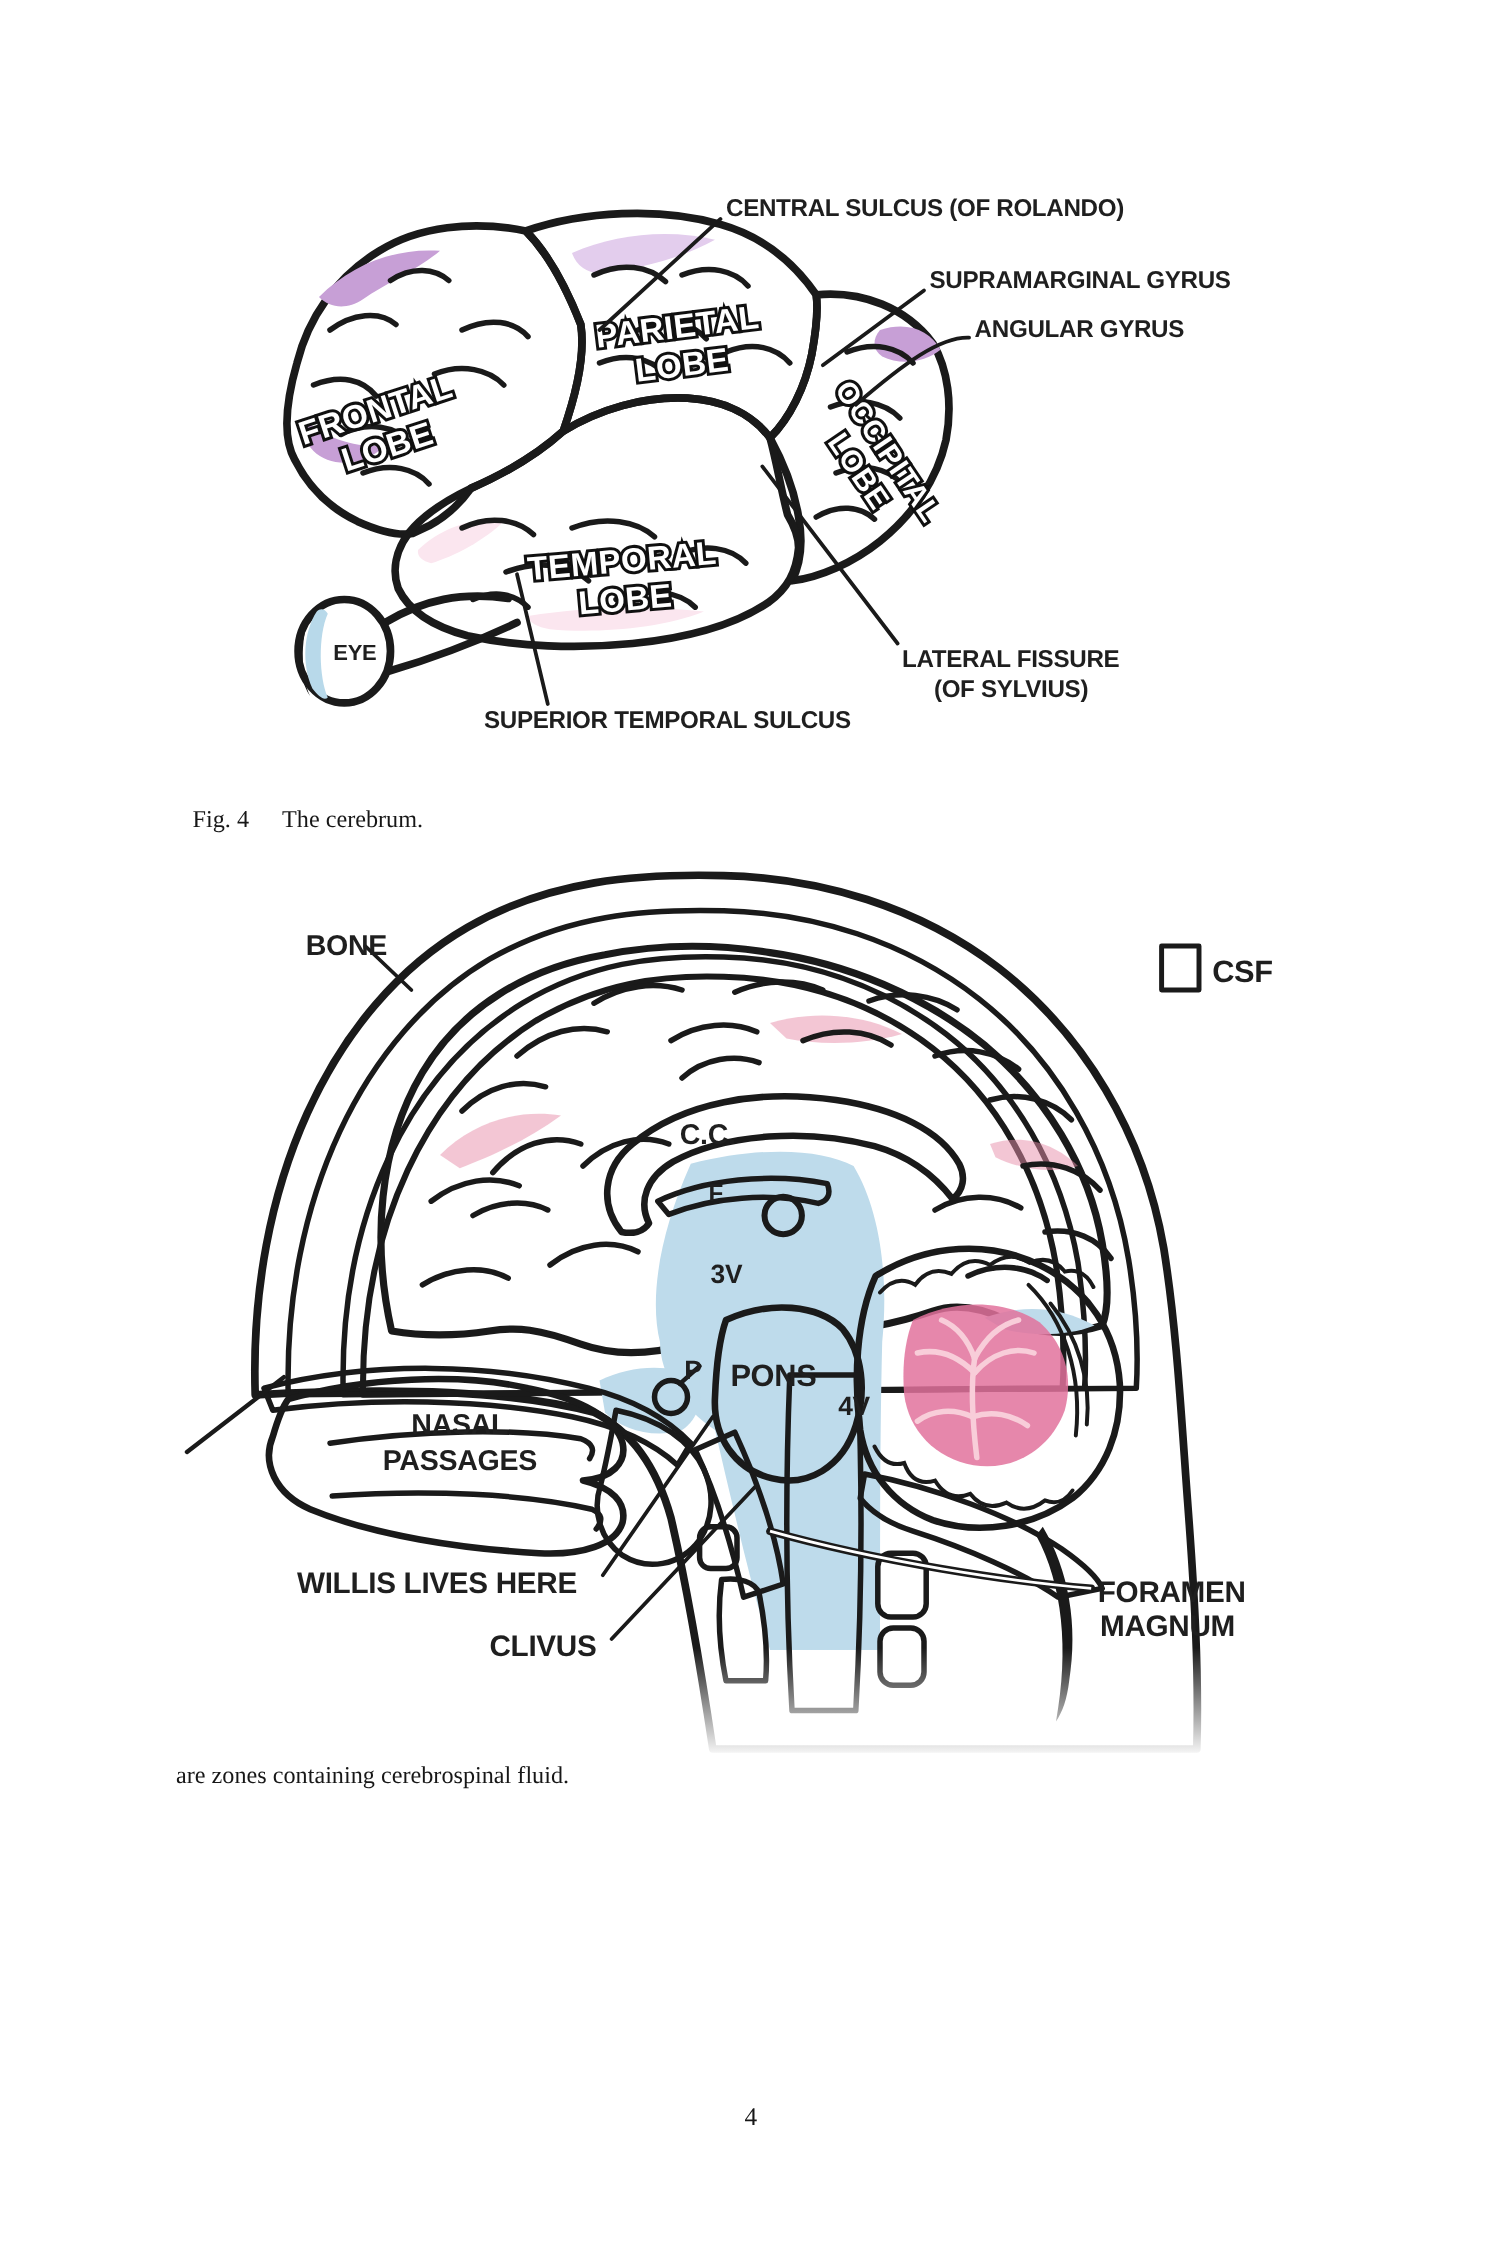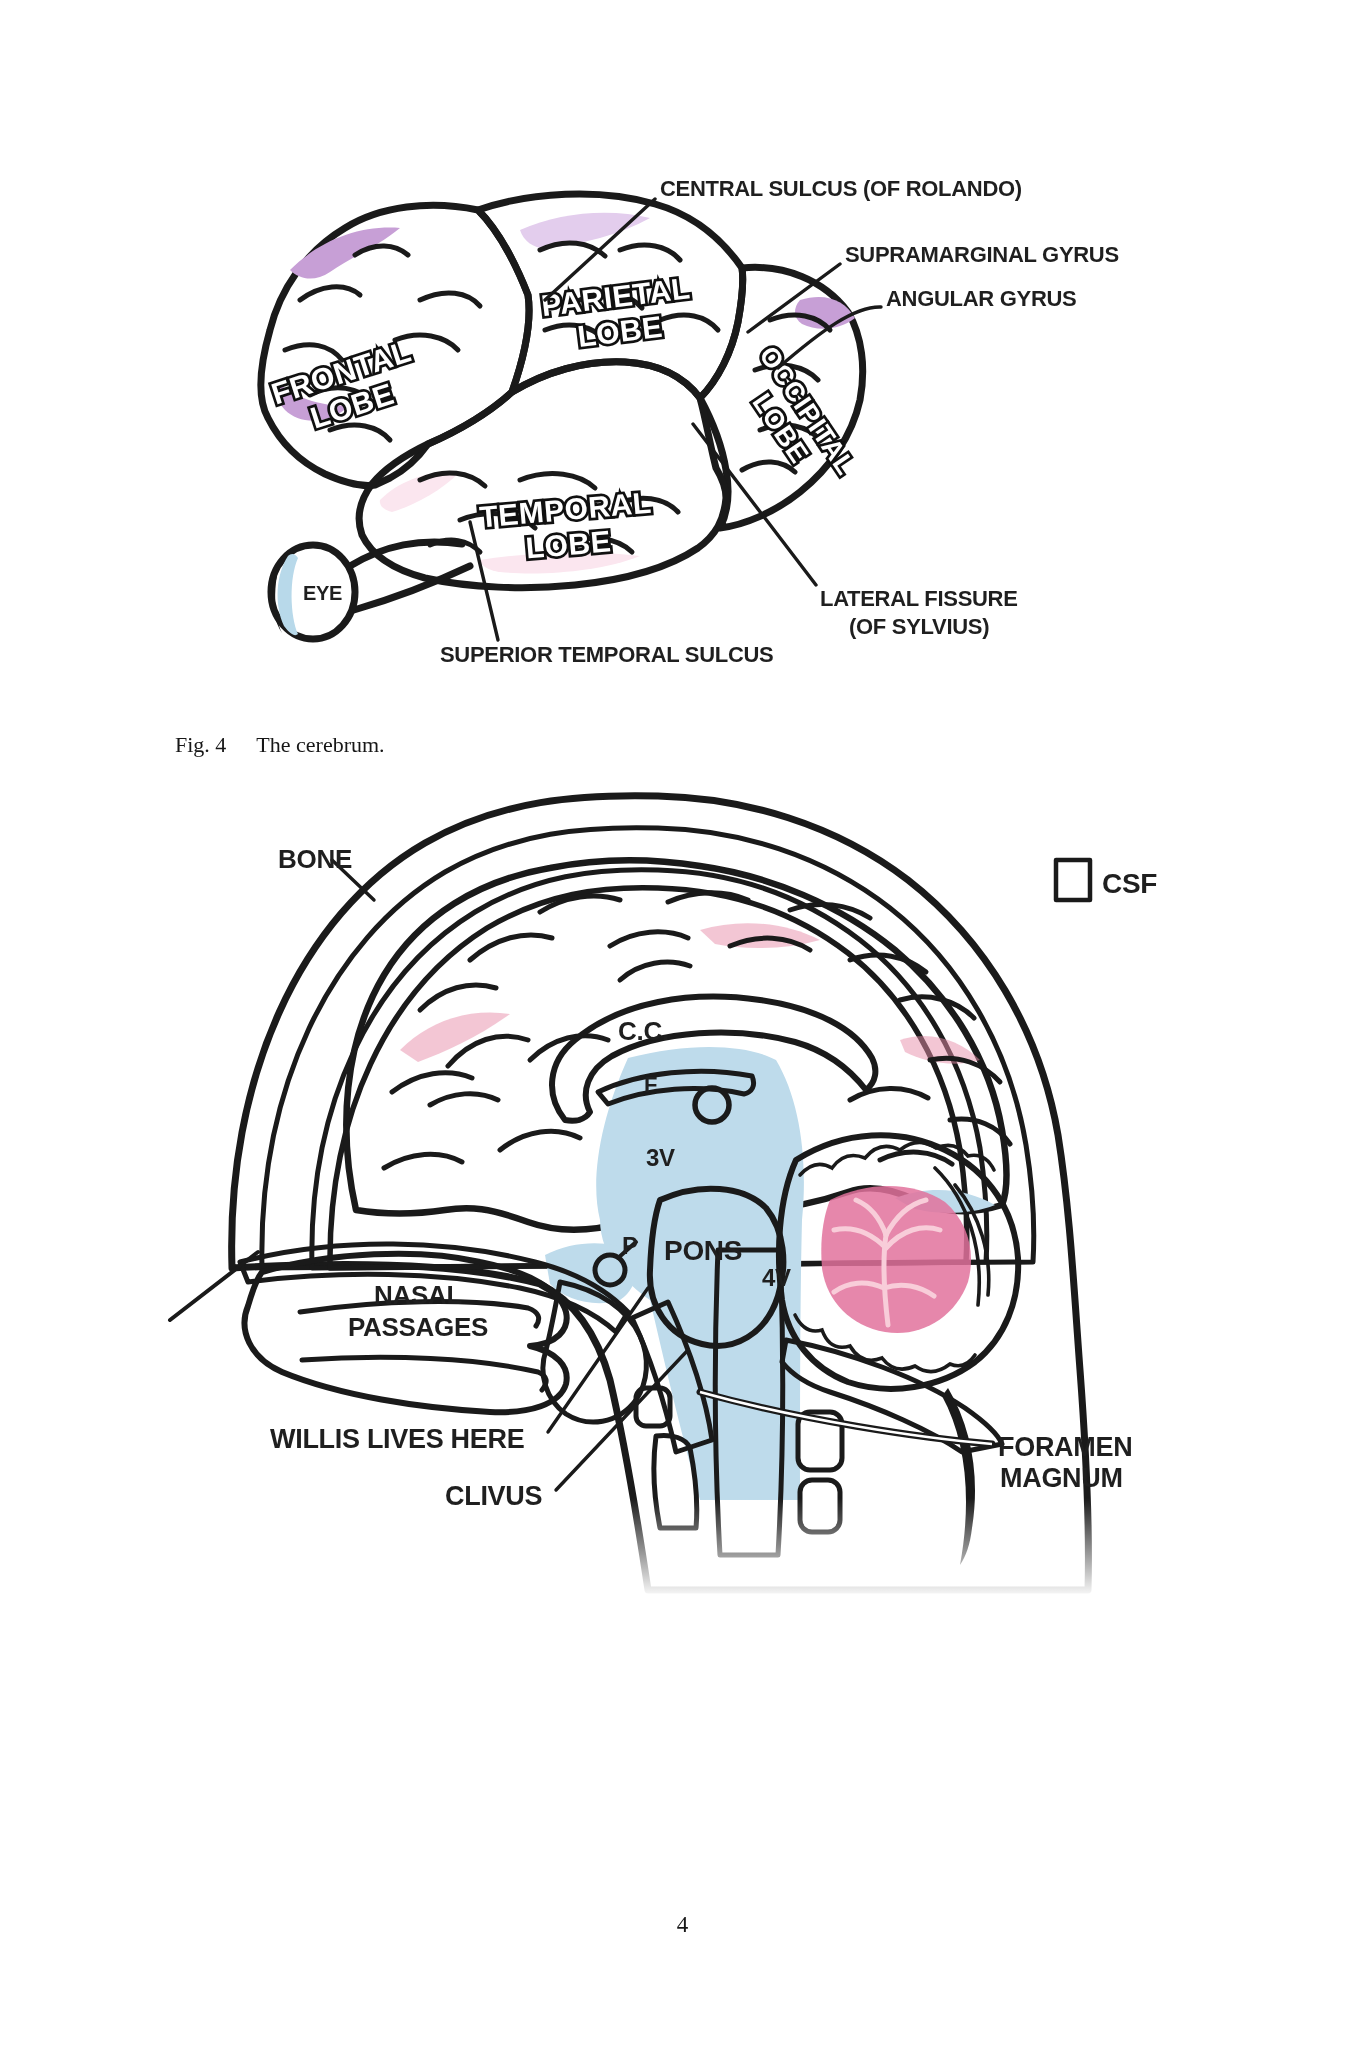--- a/index.html
+++ b/index.html
@@ -330,16 +330,17 @@
     <text class="lbl f24" x="762" y="1286">4V</text>
     <text class="lbl f26" x="418" y="1304" text-anchor="middle">NASAL</text>
     <text class="lbl f26" x="418" y="1336" text-anchor="middle">PASSAGES</text>
     <text class="lbl f27" x="270" y="1448">WILLIS LIVES HERE</text>
     <text class="lbl f27" x="445" y="1505">CLIVUS</text>
     <text class="lbl f27" x="998" y="1456">FORAMEN</text>
     <text class="lbl f27" x="1000" y="1487">MAGNUM</text>
   </svg>
 
   <div class="caption fig5-caption" style="left:160px; top:1598px;">
+    <div>are zones containing cerebrospinal fluid.</div>
   </div>
 
   <div class="pagenum">4</div>
 </div>
 
 </body></html>

